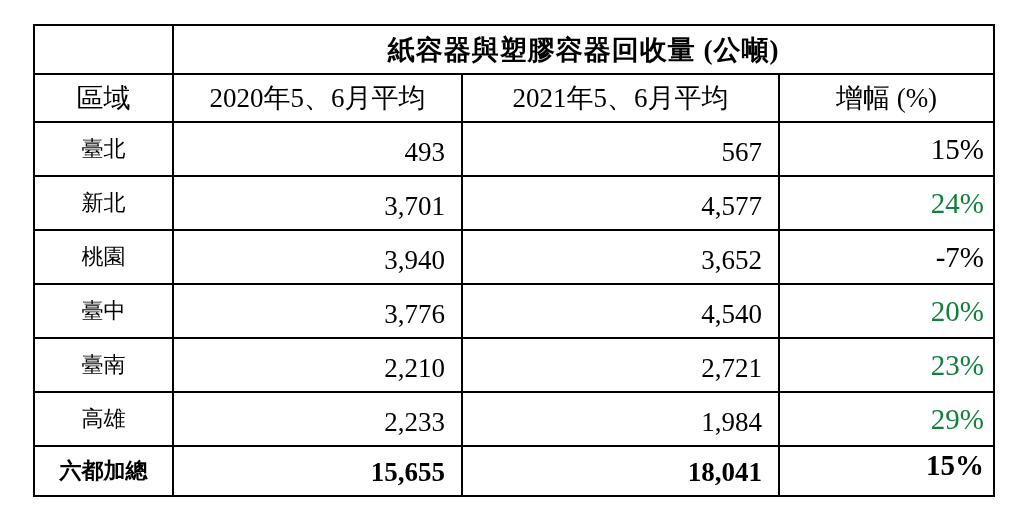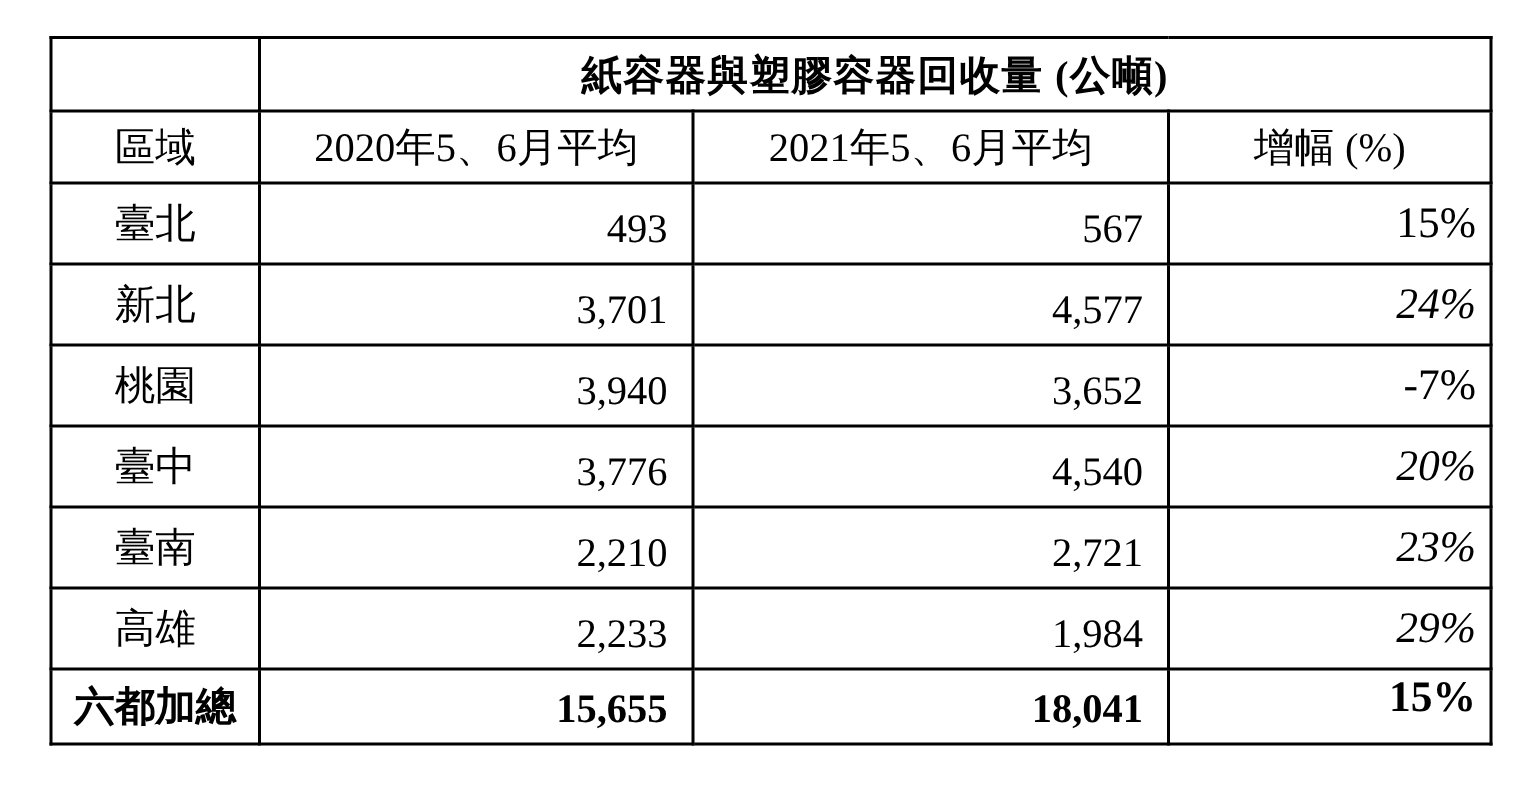--- a/index.html
+++ b/index.html
@@ -42,35 +42,35 @@
   }
   td.head-cell {
     text-align: center;
     vertical-align: middle;
     font-size: 27px;
     margin-left: 32px;
   }
   td.region-cell {
     text-align: center;
     vertical-align: middle;
-    font-size: 27px;
+    font-size: 22px;
   }
   td.num-cell {
     text-align: right;
     vertical-align: bottom;
     padding: 0 16px 7px 0;
     font-size: 27px;
   }
   td.pct-cell {
     text-align: right;
     vertical-align: bottom;
     padding: 0 9px 9px 0;
     font-size: 29px;
   }
-  td[data-color="red"] { color: #000000; font-style: italic; }
+  td[data-color="red"] { color: #15803d; }
   tr.r-total td { font-weight: bold; }
   tr.r-total td.pct-cell {
     vertical-align: middle;
     padding-bottom: 12px;
   }
 </style>
 </head>
 <body>
 
 <div class="table-wrap">

